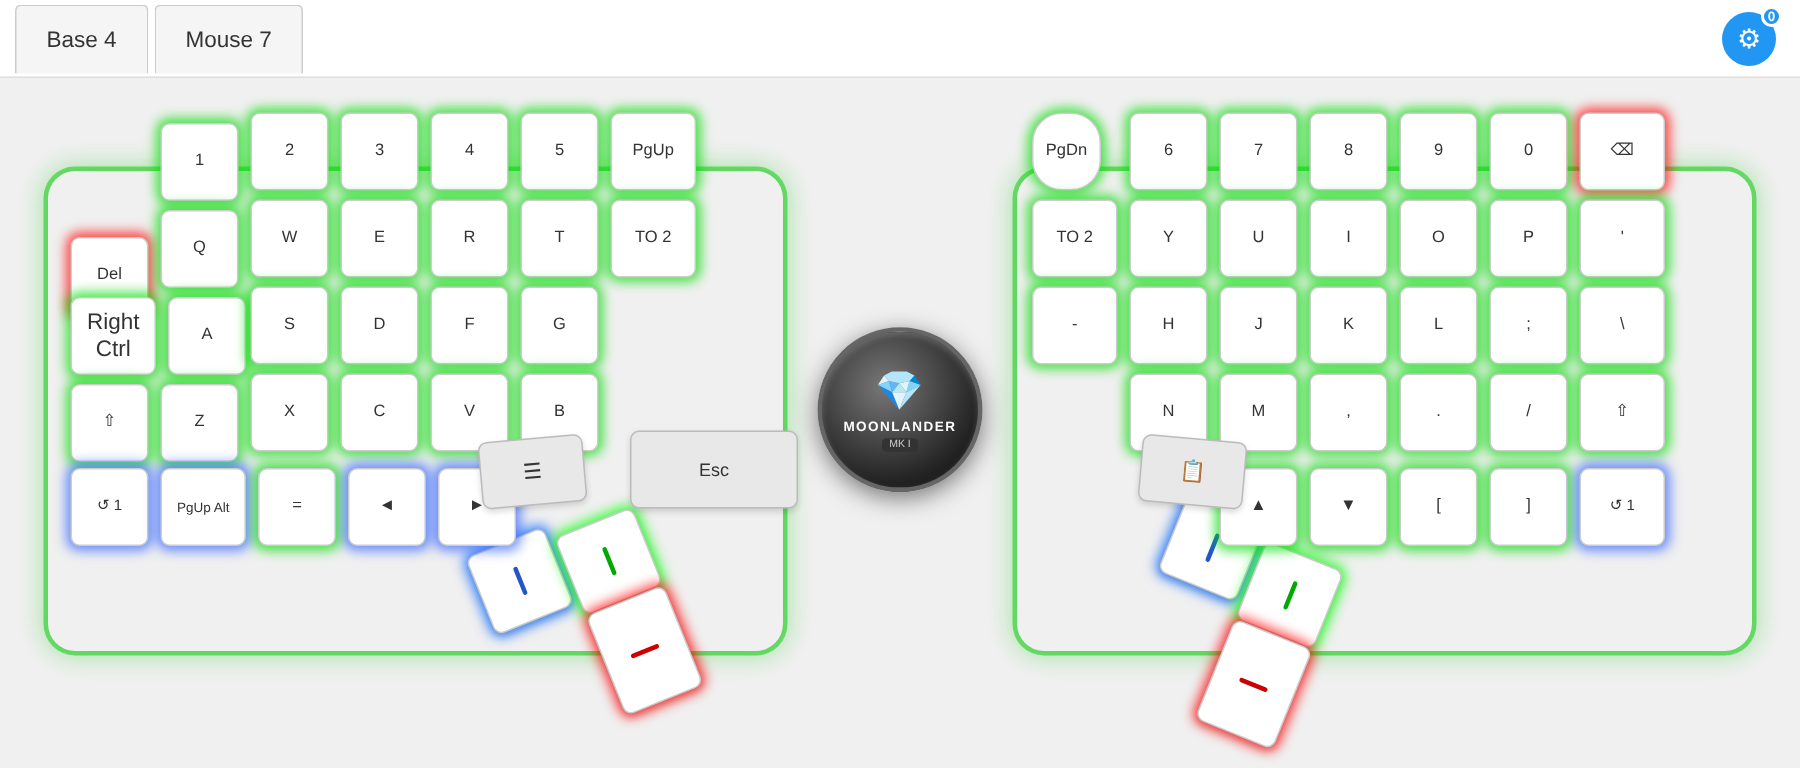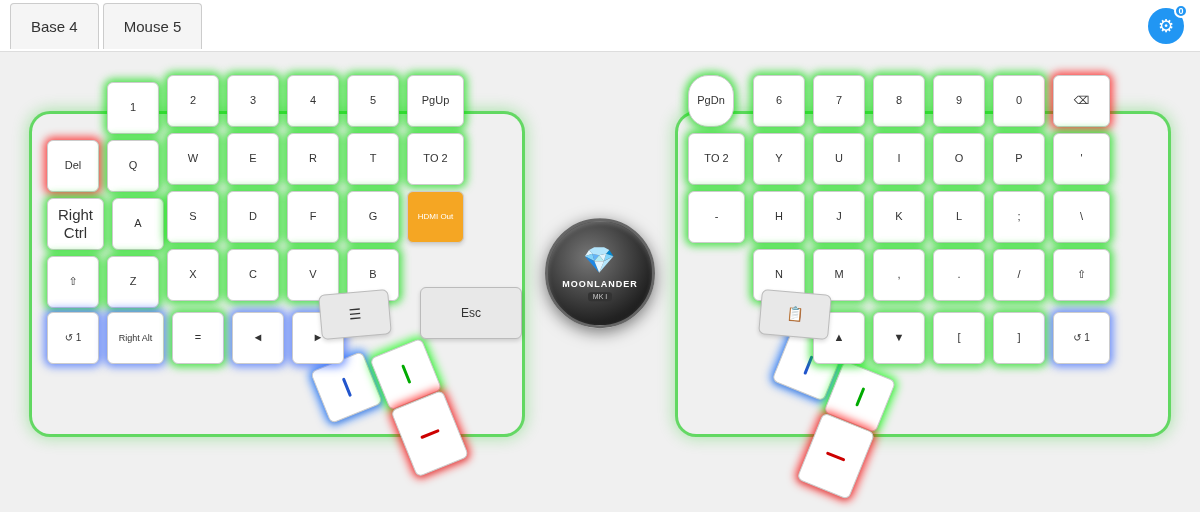--- a/index.html
+++ b/index.html
@@ -162,42 +162,42 @@
       border-radius: 18px;
       box-shadow: 0 0 0 3px rgba(0,200,0,0.5), 0 0 16px 4px rgba(0,200,0,0.3);
       pointer-events: none;
     }
   </style>
 </head>
 <body>
 
 <div class="header">
   <div class="tab">Base 4</div>
-  <div class="tab">Mouse 5</div>
+  <div class="tab">Mouse 7</div>
   <div class="settings-btn" style="position:absolute;right:16px;top:8px;">
     <span>⚙</span>
     <span class="badge">0</span>
   </div>
 </div>
 
 <div class="keyboard-area" id="keyboard-area">
 
   <div class="left-glow-outer"></div>
 
   <div class="right-glow-outer"></div>
 
   <div class="logo-circle">
     <div style="font-size:26px;margin-bottom:2px;">💎</div>
     <div class="logo-text">MOONLANDER</div>
     <div class="logo-badge">MK I</div>
   </div>
 
   <div style="position:absolute;left:340px;top:290px;">
 
-    <div class="key glow-none" style="position:absolute;left:80px;top:-55px;width:102px;height:52px;background:#e8e8e8;border:1px solid #bbb;font-size:12px;z-index:5;">
+    <div class="key glow-none" style="position:absolute;left:80px;top:-55px;width:112px;height:52px;background:#e8e8e8;border:1px solid #bbb;font-size:12px;z-index:5;">
       <span>Esc</span>
     </div>
 
     <div class="key glow-none" style="position:absolute;left:-20px;top:-50px;width:70px;height:45px;background:#e8e8e8;border:1px solid #bbb;font-size:14px;z-index:5;transform:rotate(-5deg);">
       <span>☰</span>
     </div>
 
     <div style="transform:rotate(-22deg);position:absolute;left:-30px;top:30px;">
       <div class="key glow-blue" style="width:56px;height:56px;position:absolute;left:0px;top:0px;">
         <div style="width:3px;height:20px;background:#2255cc;border-radius:2px;"></div>
@@ -241,21 +241,21 @@
     </div>
     <div class="key" style="left: 287px; top: 23px; width: 52px; height: 52px; box-shadow: rgba(0, 220, 0, 0.7) 0px 0px 8px 3px;">
       <span>4</span>
     </div>
     <div class="key" style="left: 347px; top: 23px; width: 52px; height: 52px; box-shadow: rgba(0, 220, 0, 0.7) 0px 0px 8px 3px;">
       <span>5</span>
     </div>
     <div class="key" style="left: 407px; top: 23px; width: 57px; height: 52px; box-shadow: rgba(0, 220, 0, 0.7) 0px 0px 8px 3px;">
       <span>PgUp</span>
     </div>
-    <div class="key" style="left: 47px; top: 88px; width: 52px; height: 52px; box-shadow: rgba(255, 0, 0, 0.7) 0px 0px 8px 3px;">
+    <div class="key" style="left: 47px; top: 106px; width: 52px; height: 52px; box-shadow: rgba(255, 0, 0, 0.7) 0px 0px 8px 3px;">
       <span>Del</span>
     </div>
     <div class="key" style="left: 107px; top: 88px; width: 52px; height: 52px; box-shadow: rgba(0, 220, 0, 0.7) 0px 0px 8px 3px;">
       <span>Q</span>
     </div>
     <div class="key" style="left: 167px; top: 81px; width: 52px; height: 52px; box-shadow: rgba(0, 220, 0, 0.7) 0px 0px 8px 3px;">
       <span>W</span>
     </div>
     <div class="key" style="left: 227px; top: 81px; width: 52px; height: 52px; box-shadow: rgba(0, 220, 0, 0.7) 0px 0px 8px 3px;">
       <span>E</span>
@@ -280,23 +280,20 @@
     </div>
     <div class="key" style="left: 227px; top: 139px; width: 52px; height: 52px; box-shadow: rgba(0, 220, 0, 0.7) 0px 0px 8px 3px;">
       <span>D</span>
     </div>
     <div class="key" style="left: 287px; top: 139px; width: 52px; height: 52px; box-shadow: rgba(0, 220, 0, 0.7) 0px 0px 8px 3px;">
       <span>F</span>
     </div>
     <div class="key" style="left: 347px; top: 139px; width: 52px; height: 52px; box-shadow: rgba(0, 220, 0, 0.7) 0px 0px 8px 3px;">
       <span>G</span>
     </div>
-    <div class="key" style="left: 407px; top: 139px; width: 57px; height: 52px; font-size: 8px; background: rgb(245, 166, 35); color: rgb(255, 255, 255);">
-      <span>HDMI Out</span>
-    </div>
     <div class="key" style="left: 47px; top: 204px; width: 52px; height: 52px; box-shadow: rgba(0, 220, 0, 0.7) 0px 0px 8px 3px;">
       <span>⇧</span>
     </div>
     <div class="key" style="left: 107px; top: 204px; width: 52px; height: 52px; box-shadow: rgba(0, 220, 0, 0.7) 0px 0px 8px 3px;">
       <span>Z</span>
     </div>
     <div class="key" style="left: 167px; top: 197px; width: 52px; height: 52px; box-shadow: rgba(0, 220, 0, 0.7) 0px 0px 8px 3px;">
       <span>X</span>
     </div>
     <div class="key" style="left: 227px; top: 197px; width: 52px; height: 52px; box-shadow: rgba(0, 220, 0, 0.7) 0px 0px 8px 3px;">
@@ -305,21 +302,21 @@
     <div class="key" style="left: 287px; top: 197px; width: 52px; height: 52px; box-shadow: rgba(0, 220, 0, 0.7) 0px 0px 8px 3px;">
       <span>V</span>
     </div>
     <div class="key" style="left: 347px; top: 197px; width: 52px; height: 52px; box-shadow: rgba(0, 220, 0, 0.7) 0px 0px 8px 3px;">
       <span>B</span>
     </div>
     <div class="key" style="left: 47px; top: 260px; width: 52px; height: 52px; font-size: 10px; box-shadow: rgba(50, 100, 255, 0.7) 0px 0px 8px 3px;">
       <span>↺ 1</span>
     </div>
     <div class="key" style="left: 107px; top: 260px; width: 57px; height: 52px; font-size: 9px; box-shadow: rgba(50, 100, 255, 0.7) 0px 0px 8px 3px;">
-      <span>Right Alt</span>
+      <span>PgUp Alt</span>
     </div>
     <div class="key" style="left: 172px; top: 260px; width: 52px; height: 52px; box-shadow: rgba(0, 220, 0, 0.7) 0px 0px 8px 3px;">
       <span>=</span>
     </div>
     <div class="key" style="left: 232px; top: 260px; width: 52px; height: 52px; box-shadow: rgba(50, 100, 255, 0.7) 0px 0px 8px 3px;">
       <span>◄</span>
     </div>
     <div class="key" style="left: 292px; top: 260px; width: 52px; height: 52px; box-shadow: rgba(50, 100, 255, 0.7) 0px 0px 8px 3px;">
       <span>►</span>
     </div>

